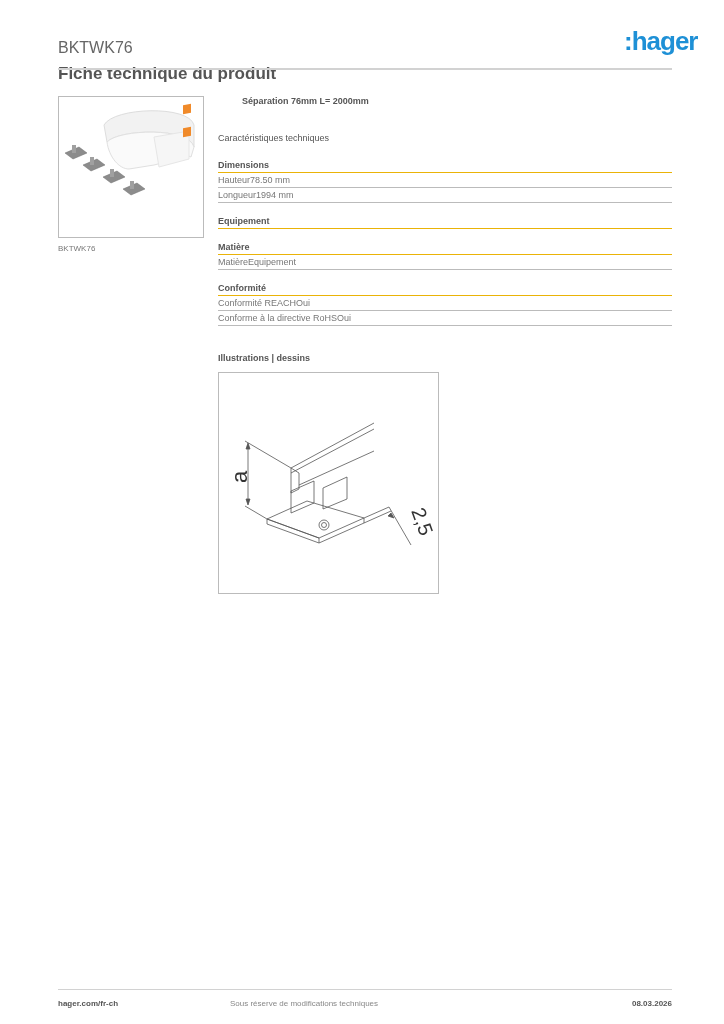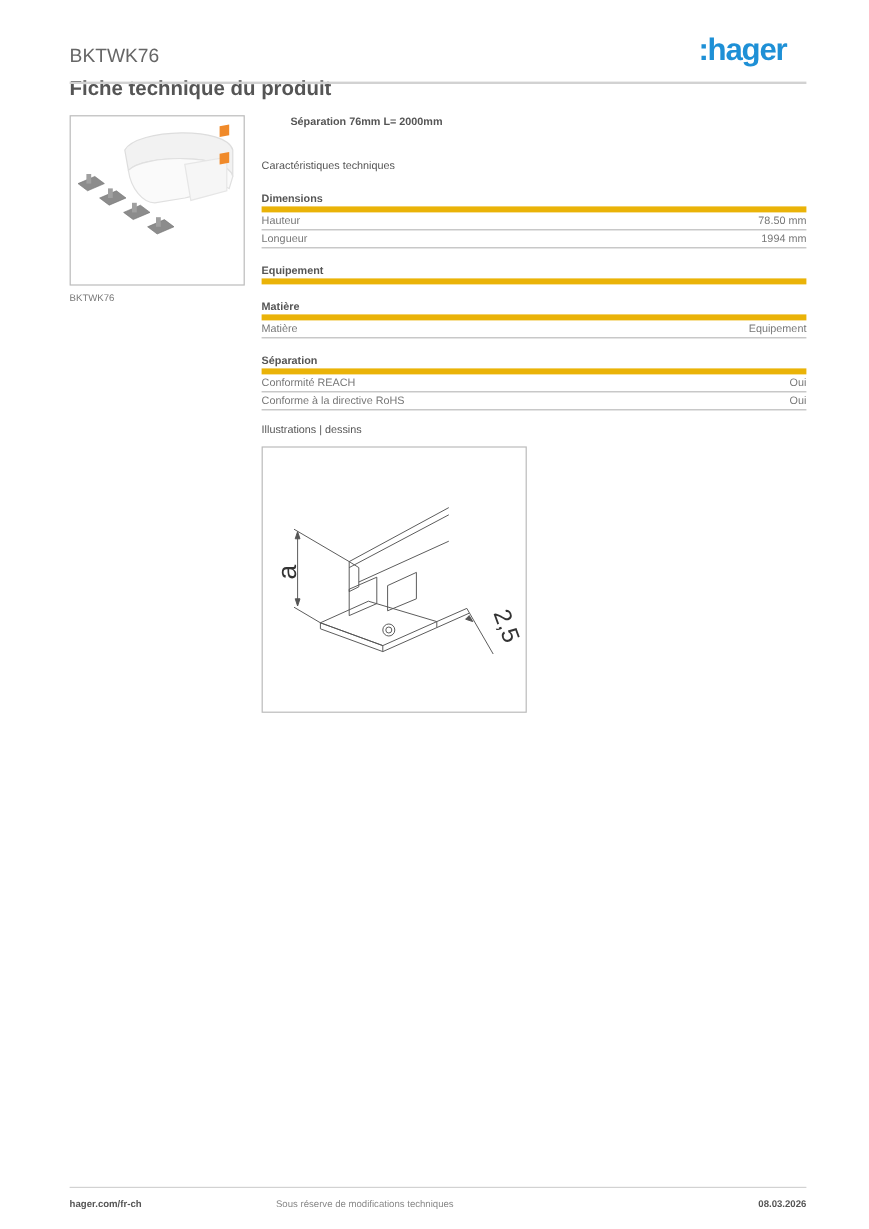--- a/index.html
+++ b/index.html
@@ -1,29 +1,29 @@
 <!DOCTYPE html>
 <html><head>
 <meta charset="utf-8">
 <style>
   html, body { margin: 0; padding: 0; background: #ffffff; }
   body { width: 724px; height: 1024px; position: relative; font-family: "Liberation Sans", sans-serif; color: #555; overflow: hidden; }
   .title { position: absolute; left: 58px; top: 21px; font-size: 17px; font-weight: bold; color: #555; margin-top: 43px; }
   .subtitle { position: absolute; left: 58px; top: 39px; font-size: 16px; color: #666; }
-  .logo { position: absolute; left: 582px; top: 26px; font-size: 26px; font-weight: bold; color: #1e90d6; letter-spacing: -1px; }
+  .logo { position: absolute; left: 624px; top: 26px; font-size: 26px; font-weight: bold; color: #1e90d6; letter-spacing: -1px; }
   .hr-top { position: absolute; left: 58px; top: 68px; width: 614px; height: 2px; background: #d2d2d2; }
   .product-img { position: absolute; left: 58px; top: 96px; width: 146px; height: 142px; border: 1px solid #bbb; box-sizing: border-box; background: #fff; }
   .img-caption { position: absolute; left: 58px; top: 244px; font-size: 8px; color: #777; }
   .content { position: absolute; left: 218px; top: 96px; width: 454px; }
   .headline { font-size: 9px; font-weight: bold; color: #555; margin-bottom: 27px; margin-left: 24px; }
   .section-title-main { font-size: 9px; font-weight: normal; color: #555; margin-bottom: 17px; }
   .group { margin-bottom: 13px; }
-  .group-title { font-size: 9px; font-weight: bold; color: #555; padding-bottom: 2px; border-bottom: 5px solid #eab308; }
-  .row { display: flex; justify-content: space-between; font-size: 9px; color: #777; padding: 2px 0 2px 0; border-bottom: 1px solid #bbb; height: 10px; line-height: 10px; }
-  .illus-title { position: absolute; left: 218px; top: 353px; font-size: 9px; font-weight: normal; color: #555; }
+  .group-title { font-size: 9px; font-weight: bold; color: #555; padding-bottom: 2px; border-bottom: 1px solid #eab308; }
+  .row { display: flex; font-size: 9px; color: #777; padding: 2px 0 2px 0; border-bottom: 1px solid #bbb; height: 10px; line-height: 10px; }
+  .illus-title { position: absolute; left: 218px; top: 353px; font-size: 9px; font-weight: bold; color: #555; }
   .illus-box { position: absolute; left: 218px; top: 372px; width: 221px; height: 222px; border: 1px solid #bbb; box-sizing: border-box; }
   .hr-bottom { position: absolute; left: 58px; top: 989px; width: 614px; height: 1px; background: #d2d2d2; }
   .footer-left { position: absolute; left: 58px; top: 999px; font-size: 8px; font-weight: bold; color: #555; }
   .footer-center { position: absolute; left: 0; width: 608px; top: 999px; font-size: 8px; color: #888; text-align: center; }
   .footer-right { position: absolute; right: 52px; top: 999px; font-size: 8px; font-weight: bold; color: #555; padding-left: 37px; }
 </style>
 </head>
 <body>
 
 <div class="title">Fiche technique du produit</div>
@@ -78,21 +78,21 @@
 
   <div class="group">
     <div class="group-title">Matière</div>
     <div class="row">
       <span>Matière</span>
       <span>Equipement</span>
     </div>
   </div>
 
   <div class="group">
-    <div class="group-title">Séparation</div>
+    <div class="group-title">Conformité</div>
     <div class="row">
       <span>Conformité REACH</span>
       <span>Oui</span>
     </div>
     <div class="row">
       <span>Conforme à la directive RoHS</span>
       <span>Oui</span>
     </div>
   </div>
 </div>

